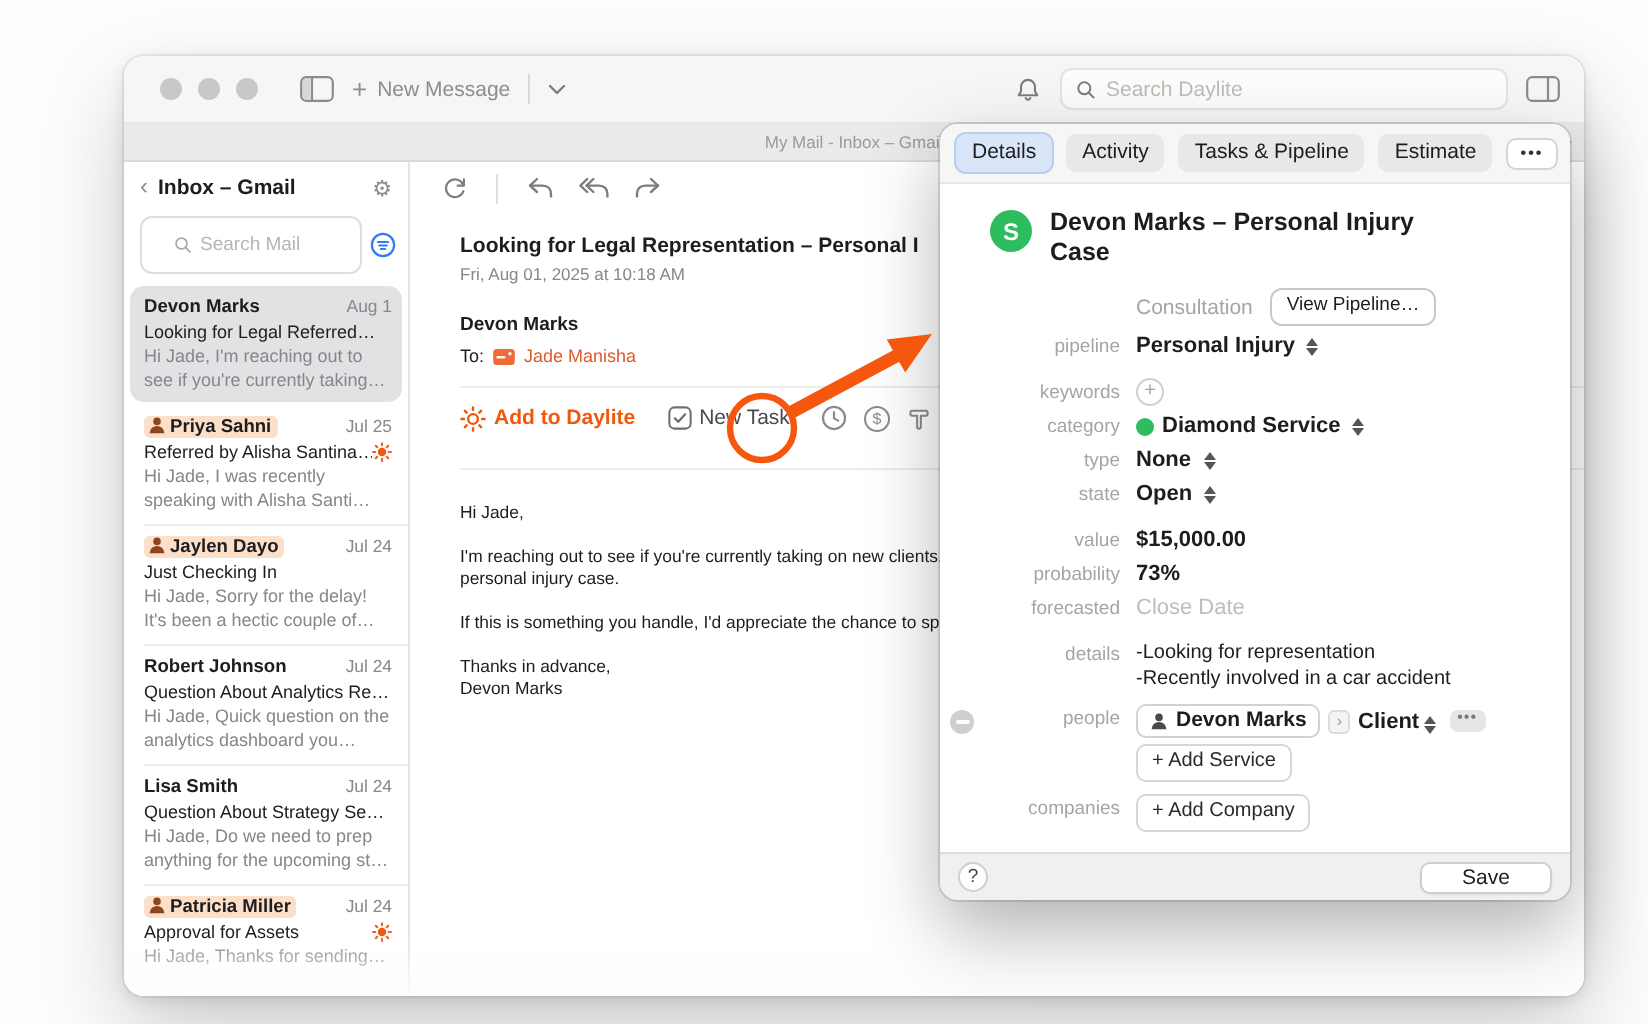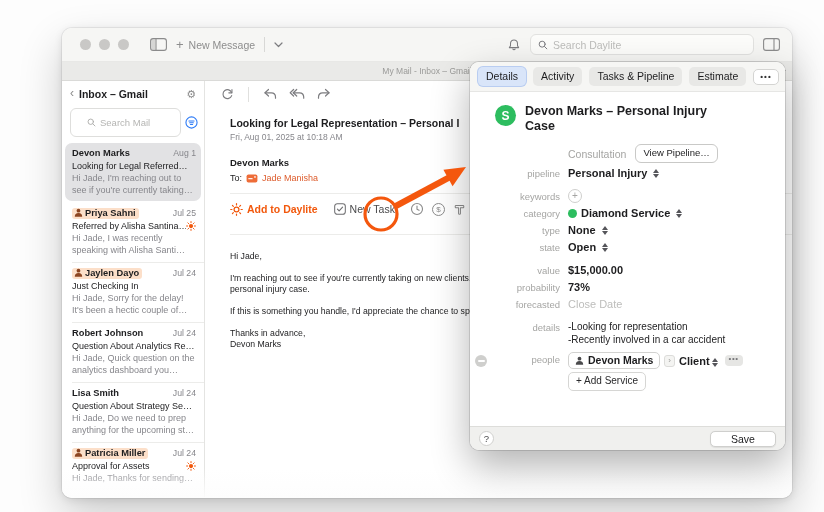--- a/index.html
+++ b/index.html
@@ -532,20 +532,26 @@
           <span class="mini-more">•••</span>
         </span>
       </div>
       <div class="f-row">
         <span class="f-label"></span>
         <span class="f-value plain">
             <span class="add-chip">+ Add Service</span>
           </span>
       </div>
 
+      <div class="f-row mt6">
+        <span class="f-label">companies</span>
+        <span class="f-value plain">
+            <span class="add-chip">+ Add Company</span>
+          </span>
+      </div>
     </div>
 
     <div class="pp-footer">
       <span class="help-btn">?</span>
       <span class="save-btn">Save</span>
     </div>
   </div>
 
   <svg class="annotation" width="824" height="512" viewBox="0 0 824 512">
     <circle cx="381" cy="214" r="16" fill="none" stroke="#f4570d" stroke-width="3.2"></circle>

